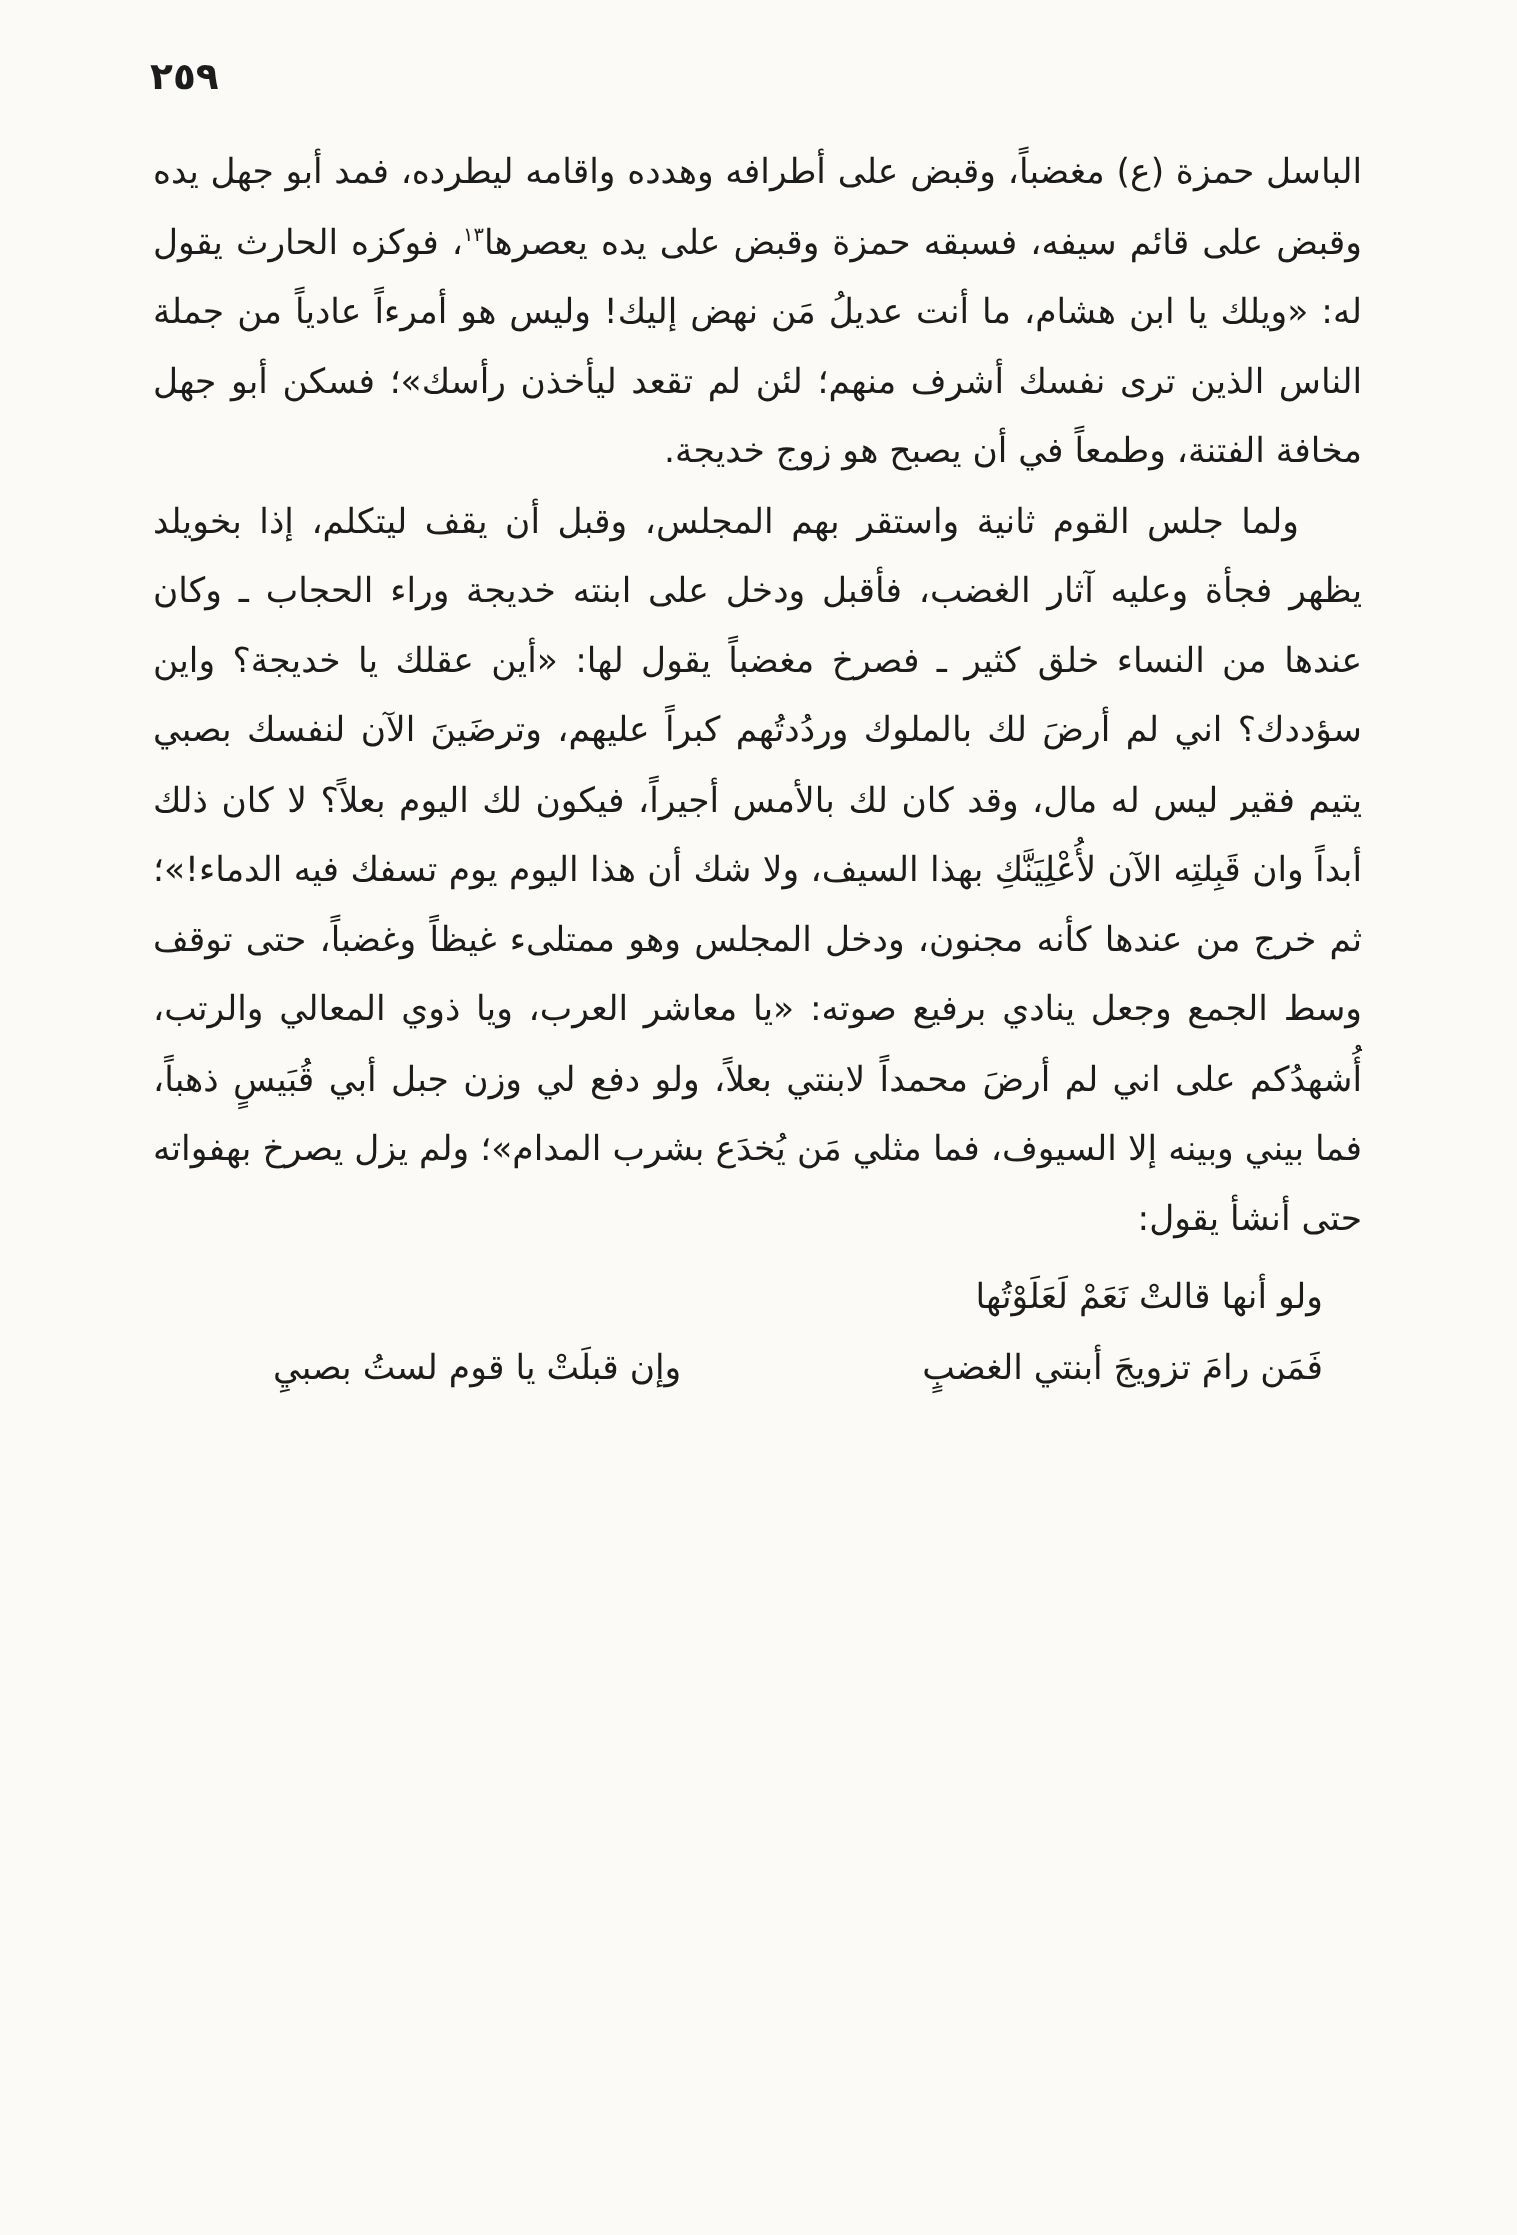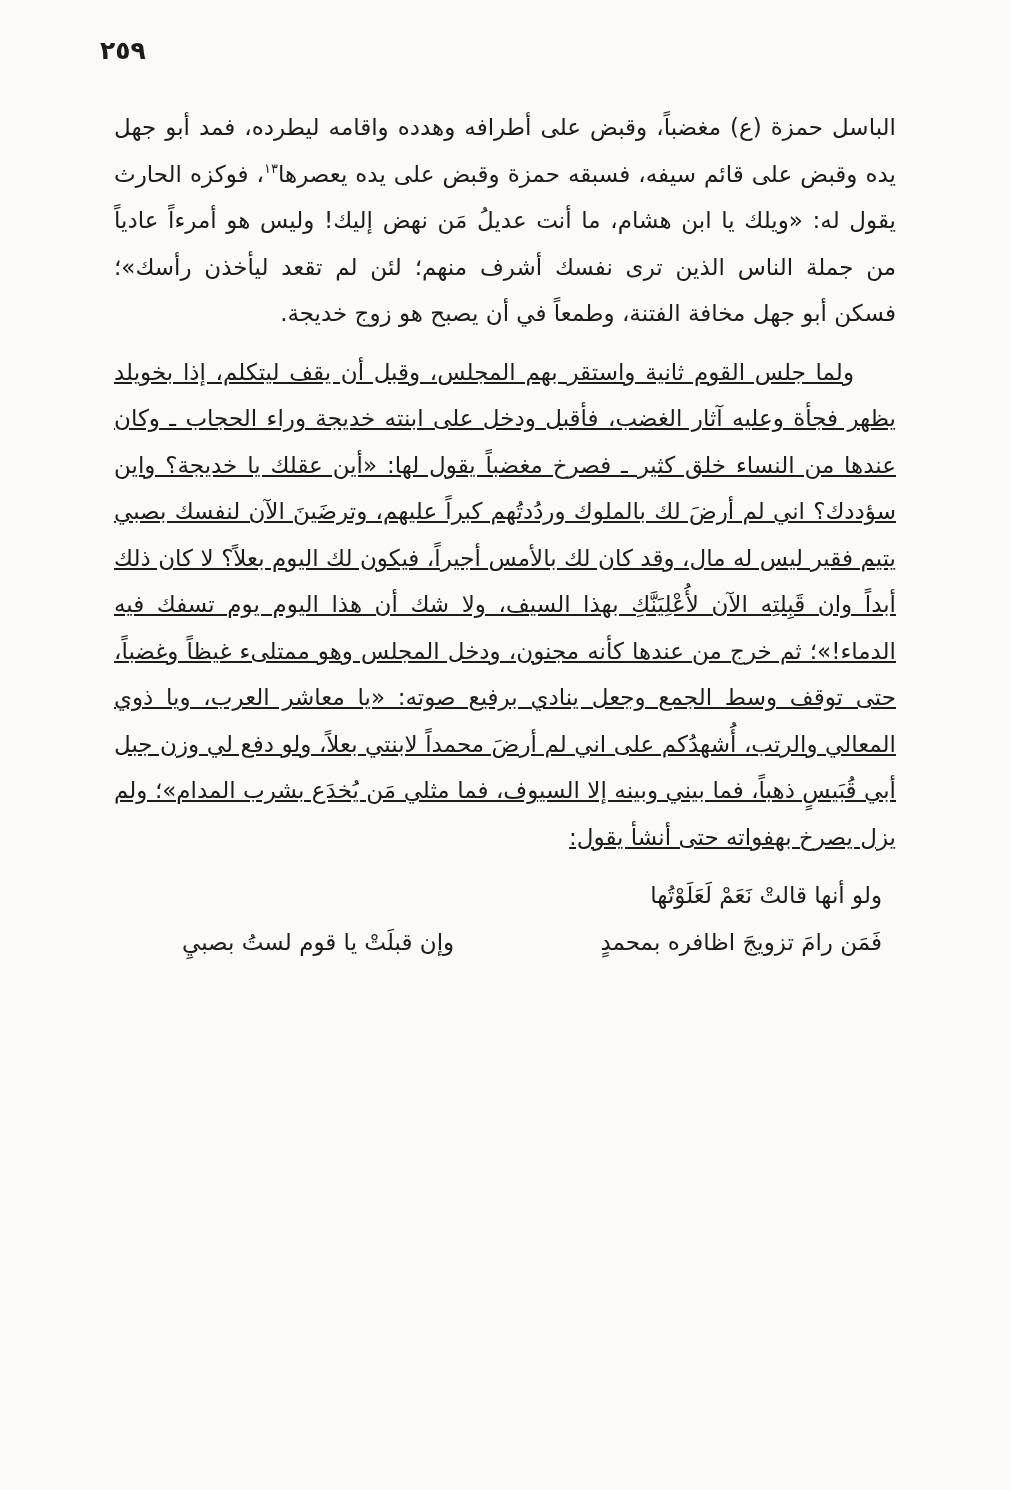--- a/index.html
+++ b/index.html
@@ -33,26 +33,25 @@
     position: absolute;
     top: 92px;
     right: 103px;
     width: 806px;
     font-size: 23px;
     line-height: 46.5px;
     text-align: justify;
     text-justify: inter-word;
   }
   p.para {
-    margin: 12px;
+    margin: 0;
     padding: 0;
   }
   p.indent {
     text-indent: 42px;
-    text-decoration: underline;
   }
   sup.fn-ref {
     font-size: 13px;
     line-height: 0;
     vertical-align: super;
   }
   .poetry {
     margin: 6px 0 8px 0;
   }
   .verse-line {
@@ -96,21 +95,21 @@
 
     <p class="para"><span>الباسل حمزة (ع) مغضباً، وقبض على أطرافه وهدده واقامه ليطرده، فمد أبو جهل يده وقبض على قائم سيفه، فسبقه حمزة وقبض على يده يعصرها</span><sup class="fn-ref">١٣</sup><span>، فوكزه الحارث يقول له: «ويلك يا ابن هشام، ما أنت عديلُ مَن نهض إليك! وليس هو أمرءاً عادياً من جملة الناس الذين ترى نفسك أشرف منهم؛ لئن لم تقعد ليأخذن رأسك»؛ فسكن أبو جهل مخافة الفتنة، وطمعاً في أن يصبح هو زوج خديجة.</span></p>
 
     <p class="para indent">ولما جلس القوم ثانية واستقر بهم المجلس، وقبل أن يقف ليتكلم، إذا بخويلد يظهر فجأة وعليه آثار الغضب، فأقبل ودخل على ابنته خديجة وراء الحجاب ـ وكان عندها من النساء خلق كثير ـ فصرخ مغضباً يقول لها: «أين عقلك يا خديجة؟ واين سؤددك؟ اني لم أرضَ لك بالملوك وردُدتُهم كبراً عليهم، وترضَينَ الآن لنفسك بصبي يتيم فقير ليس له مال، وقد كان لك بالأمس أجيراً، فيكون لك اليوم بعلاً؟ لا كان ذلك أبداً وان قَبِلتِه الآن لأُعْلِيَنَّكِ بهذا السيف، ولا شك أن هذا اليوم يوم تسفك فيه الدماء!»؛ ثم خرج من عندها كأنه مجنون، ودخل المجلس وهو ممتلىء غيظاً وغضباً، حتى توقف وسط الجمع وجعل ينادي برفيع صوته: «يا معاشر العرب، ويا ذوي المعالي والرتب، أُشهدُكم على اني لم أرضَ محمداً لابنتي بعلاً، ولو دفع لي وزن جبل أبي قُبَيسٍ ذهباً، فما بيني وبينه إلا السيوف، فما مثلي مَن يُخدَع بشرب المدام»؛ ولم يزل يصرخ بهفواته حتى أنشأ يقول:</p>
 
     <div class="poetry">
       <div class="verse-line">
         <span class="hemistich">ولو أنها قالتْ نَعَمْ لَعَلَوْتُها</span>
       </div>
       <div class="verse-line">
-        <span class="hemistich">فَمَن رامَ تزويجَ اظافره بمحمدٍ</span>
+        <span class="hemistich">فَمَن رامَ تزويجَ أبنتي الغضبٍ</span>
         <span class="hemistich">وإن قبلَتْ يا قوم لستُ بصبيِ</span>
       </div>
     </div>
 
 
   </div>
 
   <div class="footnote-rule"></div>
 
   <p class="footnote"><span>١٣ـ</span> <span>بل قيل أنه جعل الدم يخرج من تحت اظافره.</span></p>

